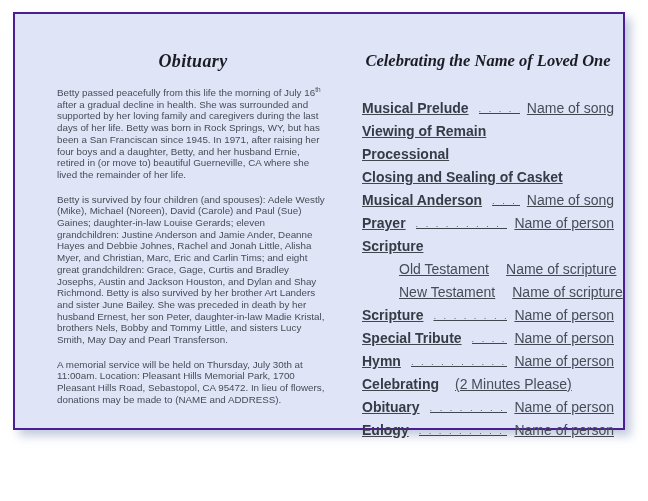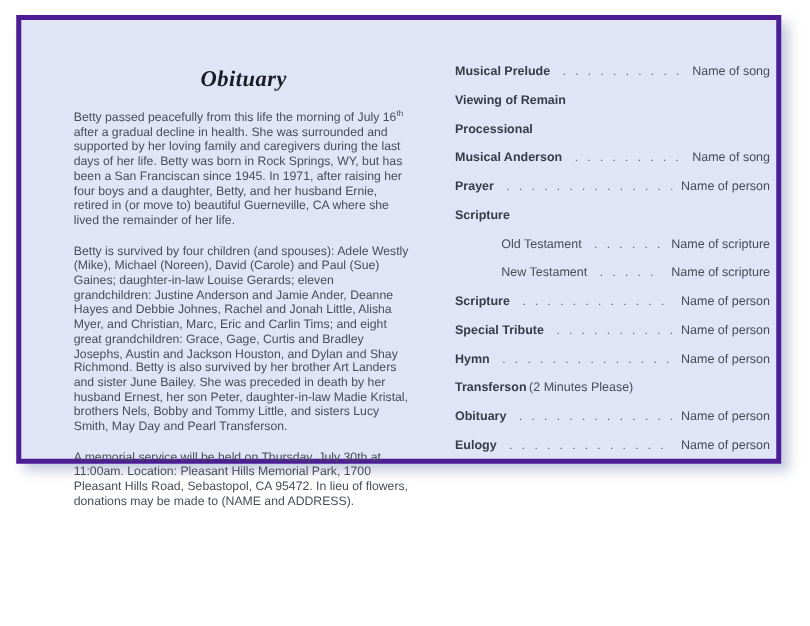--- a/index.html
+++ b/index.html
@@ -7,23 +7,23 @@
   body {
     background:#ffffff;
     font-family:"Liberation Sans", sans-serif;
     position:relative;
     overflow:hidden;
   }
   .canvas { position:relative; width:648px; height:501px; background:#ffffff; }
   .sheet {
     position:absolute;
     left:13px; top:12px;
-    width:612px; height:359px;
+    width:612px; height:418px;
     background:#dfe5f6;
-    border:4px solid #4c1d95;
+    border:2px solid #4c1d95;
     box-shadow:6px 6px 9px rgba(146,160,194,0.55);
   }
   .page-left-content {
     position:absolute;
     left:42px; top:36px;
     width:272px;
   }
   .page-right-content {
     position:absolute;
     left:347px; top:36px;
@@ -43,27 +43,28 @@
     font-size:9.8px;
     line-height:11.7px;
     color:#474c57;
     margin-bottom:13px;
   }
   .body-text sup { font-size:6.5px; vertical-align:super; line-height:0; }
   .row {
     display:flex;
     align-items:flex-end;
     line-height:11px;
-    font-size:10px;
+    font-size:14px;
     color:#42464f;
     margin-bottom:12px;
+    text-decoration:underline;
   }
   .row .label { font-weight:bold; color:#363b46; white-space:nowrap; }
   .row.plain .label { font-weight:normal; color:#474c57; }
-  .row .suffix { font-weight:normal; color:#474c57; white-space:nowrap; margin-left:2px; }
+  .row .suffix { font-weight:normal; color:#474c57; white-space:nowrap; margin-left:16px; }
   .row.tight { margin-bottom:1.5px; }
   .row.indent { padding-left:37px;margin-top:12px; }
   .leader {
     flex:1 1 auto;
     overflow:hidden;
     white-space:nowrap;
     margin:0 7px 0 10px;
     color:#565c69;
     font-size:9.5px;
     letter-spacing:2.4px;
@@ -80,35 +81,39 @@
   <div class="sheet">
 
     <section class="page-left-content">
       <h2 class="page-title">Obituary</h2>
       <p class="body-text"><span>Betty passed peacefully from this life the morning of July 16</span><sup>th</sup><span> after a gradual decline in health.  She was surrounded and supported by her loving family and caregivers during the last days of her life.  Betty was born in Rock Springs, WY, but has been a San Franciscan since 1945.  In 1971, after raising her four boys and a daughter, Betty, and her husband Ernie, retired in (or move to) beautiful Guerneville, CA where she lived the remainder of her life.</span></p>
       <p class="body-text">Betty is survived by four children (and spouses): Adele Westly (Mike), Michael (Noreen), David (Carole) and Paul (Sue) Gaines;  daughter-in-law Louise Gerards;  eleven grandchildren: Justine Anderson and Jamie Ander, Deanne Hayes and Debbie Johnes, Rachel and Jonah Little, Alisha Myer, and Christian, Marc, Eric and Carlin Tims;  and eight great grandchildren: Grace, Gage, Curtis and Bradley Josephs, Austin and Jackson Houston, and Dylan and Shay Richmond.  Betty is also survived by her brother Art Landers and sister June Bailey.  She was preceded in death by her husband Ernest, her son Peter, daughter-in-law Madie Kristal, brothers Nels, Bobby and Tommy Little, and sisters Lucy Smith, May Day and Pearl Transferson.</p>
       <p class="body-text">A memorial service will be held on Thursday, July 30th at 11:00am.  Location:  Pleasant Hills Memorial Park, 1700 Pleasant Hills Road, Sebastopol, CA 95472.  In lieu of flowers, donations may be made to (NAME and ADDRESS).</p>
     </section>
 
     <section class="page-right-content">
+      <h2 class="page-title">Celebrating the Name of Loved One</h2>
 
       <div class="row">
         <span class="label">Musical Prelude</span>
         <span class="leader"></span>
         <span class="value">Name of song</span>
       </div>
 
       <div class="row">
         <span class="label">Viewing of Remain</span>
       </div>
 
       <div class="row">
         <span class="label">Processional</span>
       </div>
 
+      <div class="row">
+        <span class="label">Closing and Sealing of Casket</span>
+      </div>
 
       <div class="row">
         <span class="label">Musical Anderson</span>
         <span class="leader"></span>
         <span class="value">Name of song</span>
       </div>
 
       <div class="row">
         <span class="label">Prayer</span>
         <span class="leader"></span>
@@ -143,21 +148,21 @@
         <span class="value">Name of person</span>
       </div>
 
       <div class="row">
         <span class="label">Hymn</span>
         <span class="leader"></span>
         <span class="value">Name of person</span>
       </div>
 
       <div class="row">
-        <span class="label">Transferson</span>
+        <span class="label">Celebrating</span>
         <span class="suffix">(2 Minutes Please)</span>
       </div>
 
       <div class="row">
         <span class="label">Obituary</span>
         <span class="leader"></span>
         <span class="value">Name of person</span>
       </div>
 
       <div class="row">

